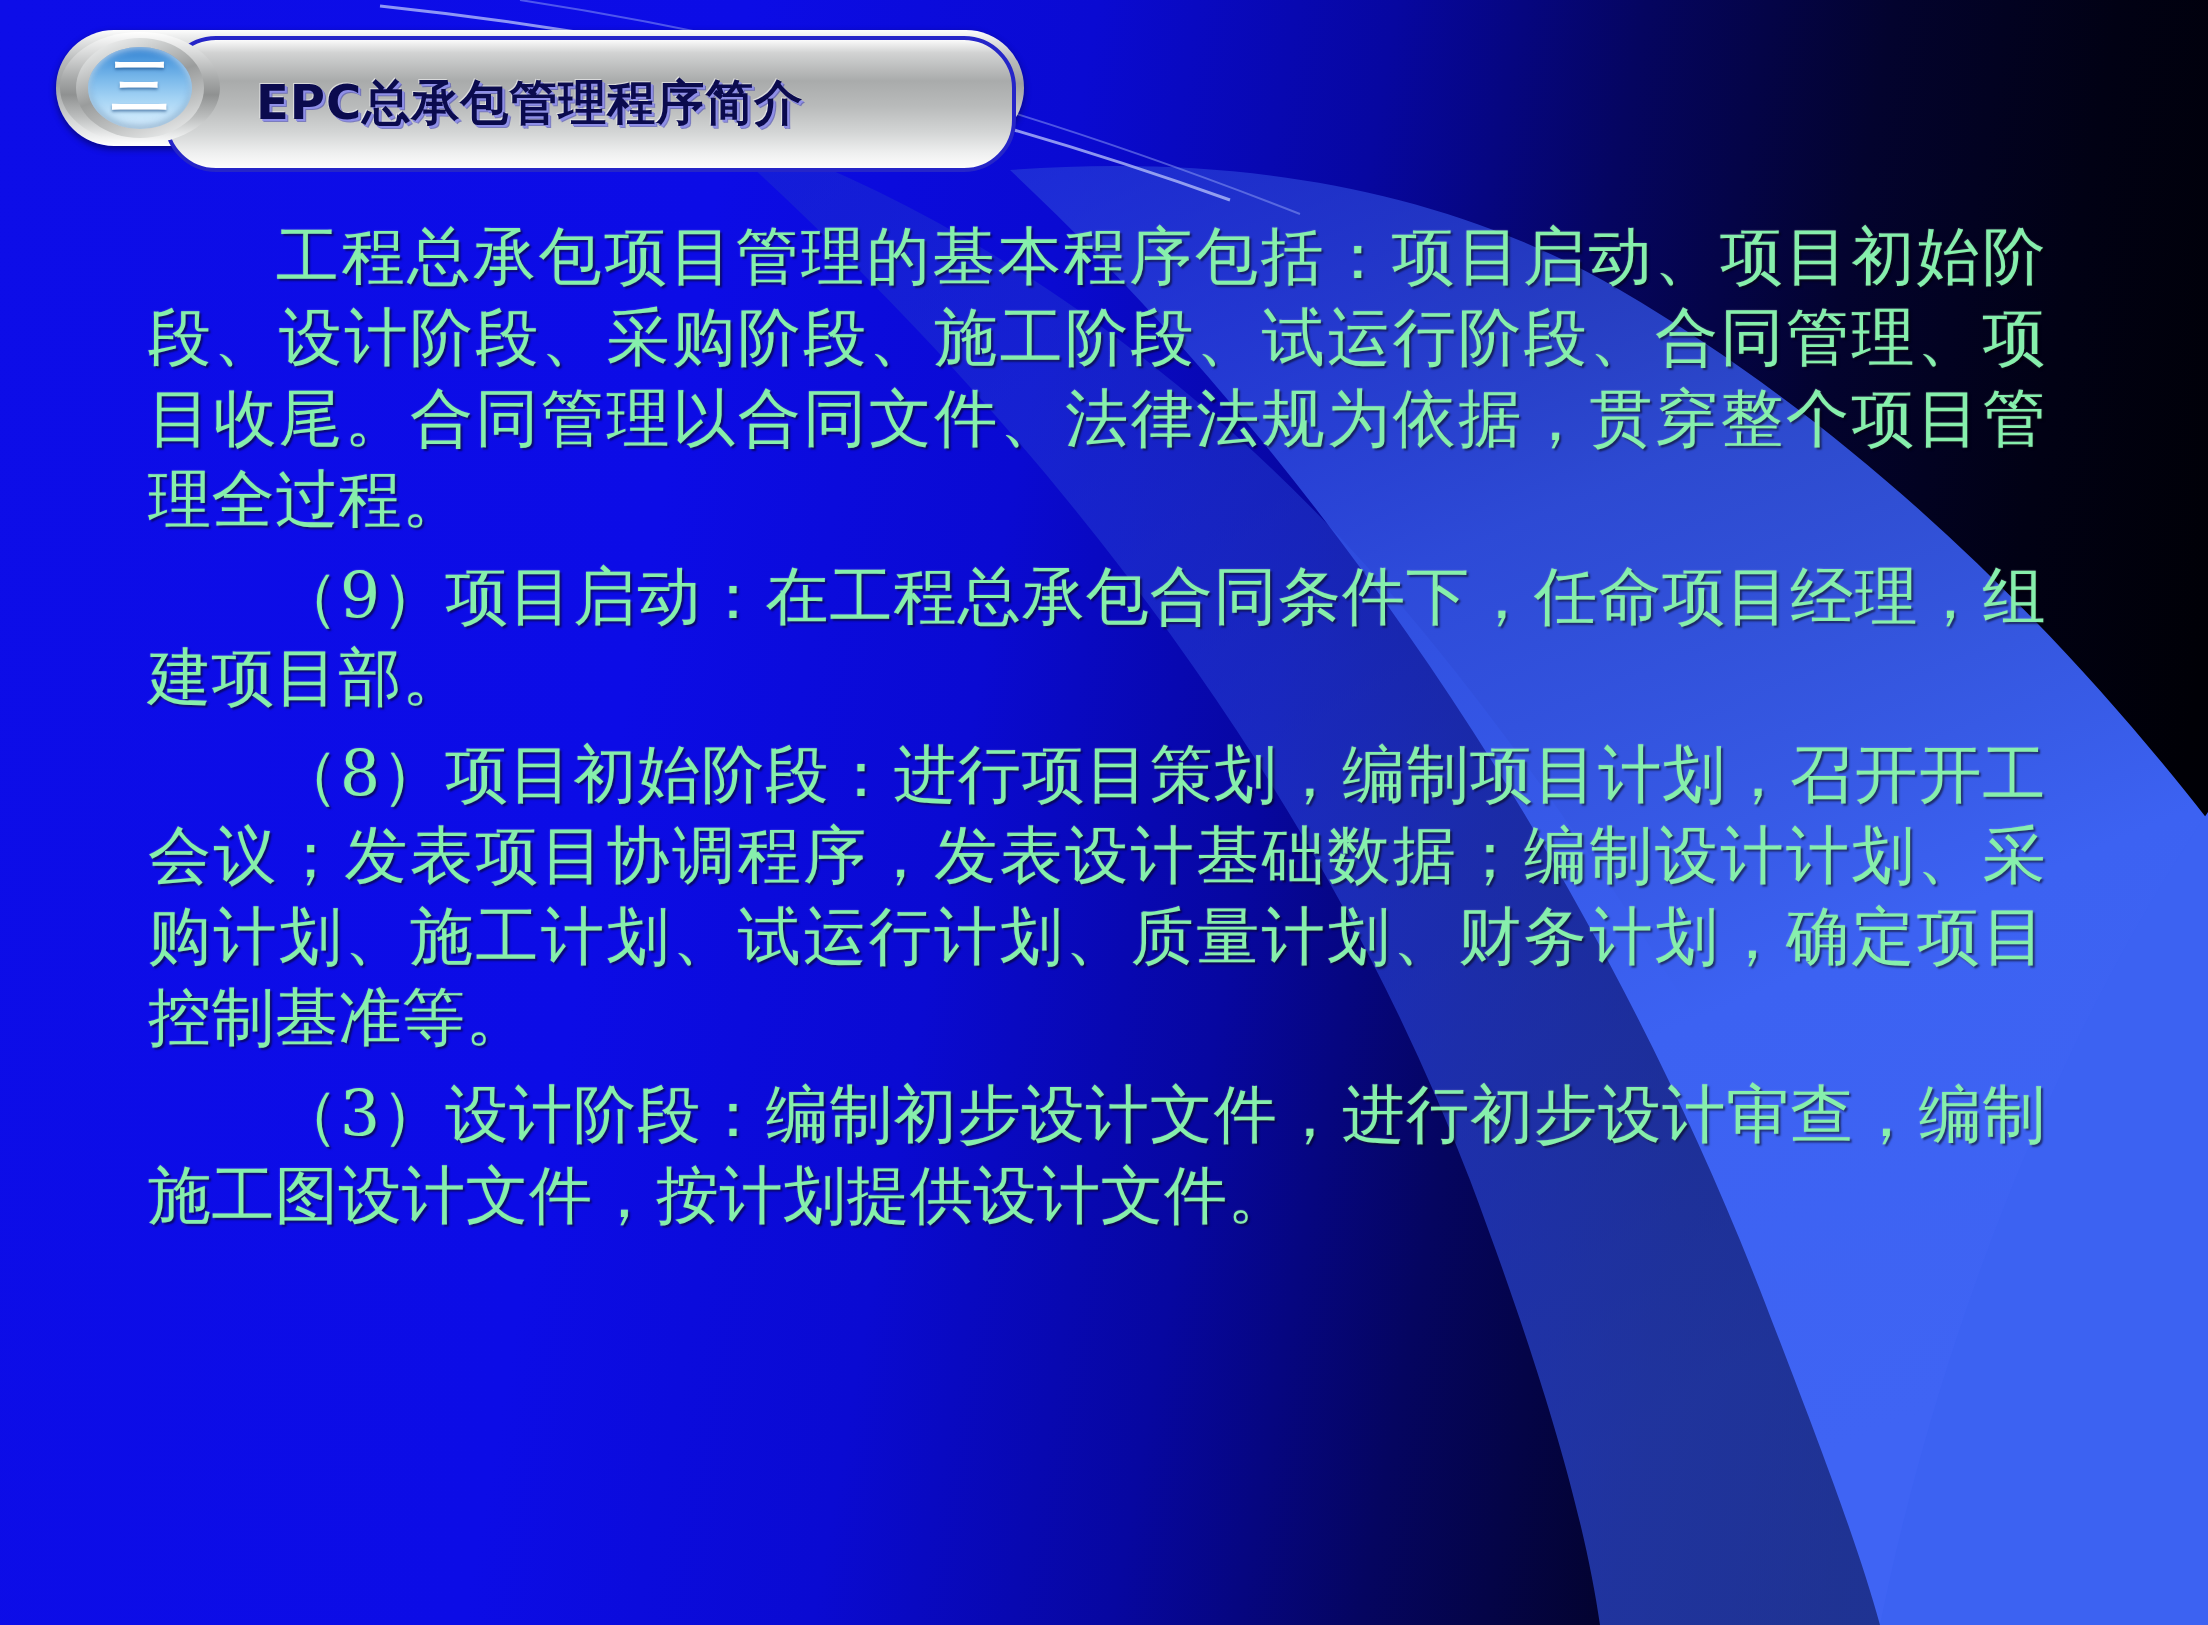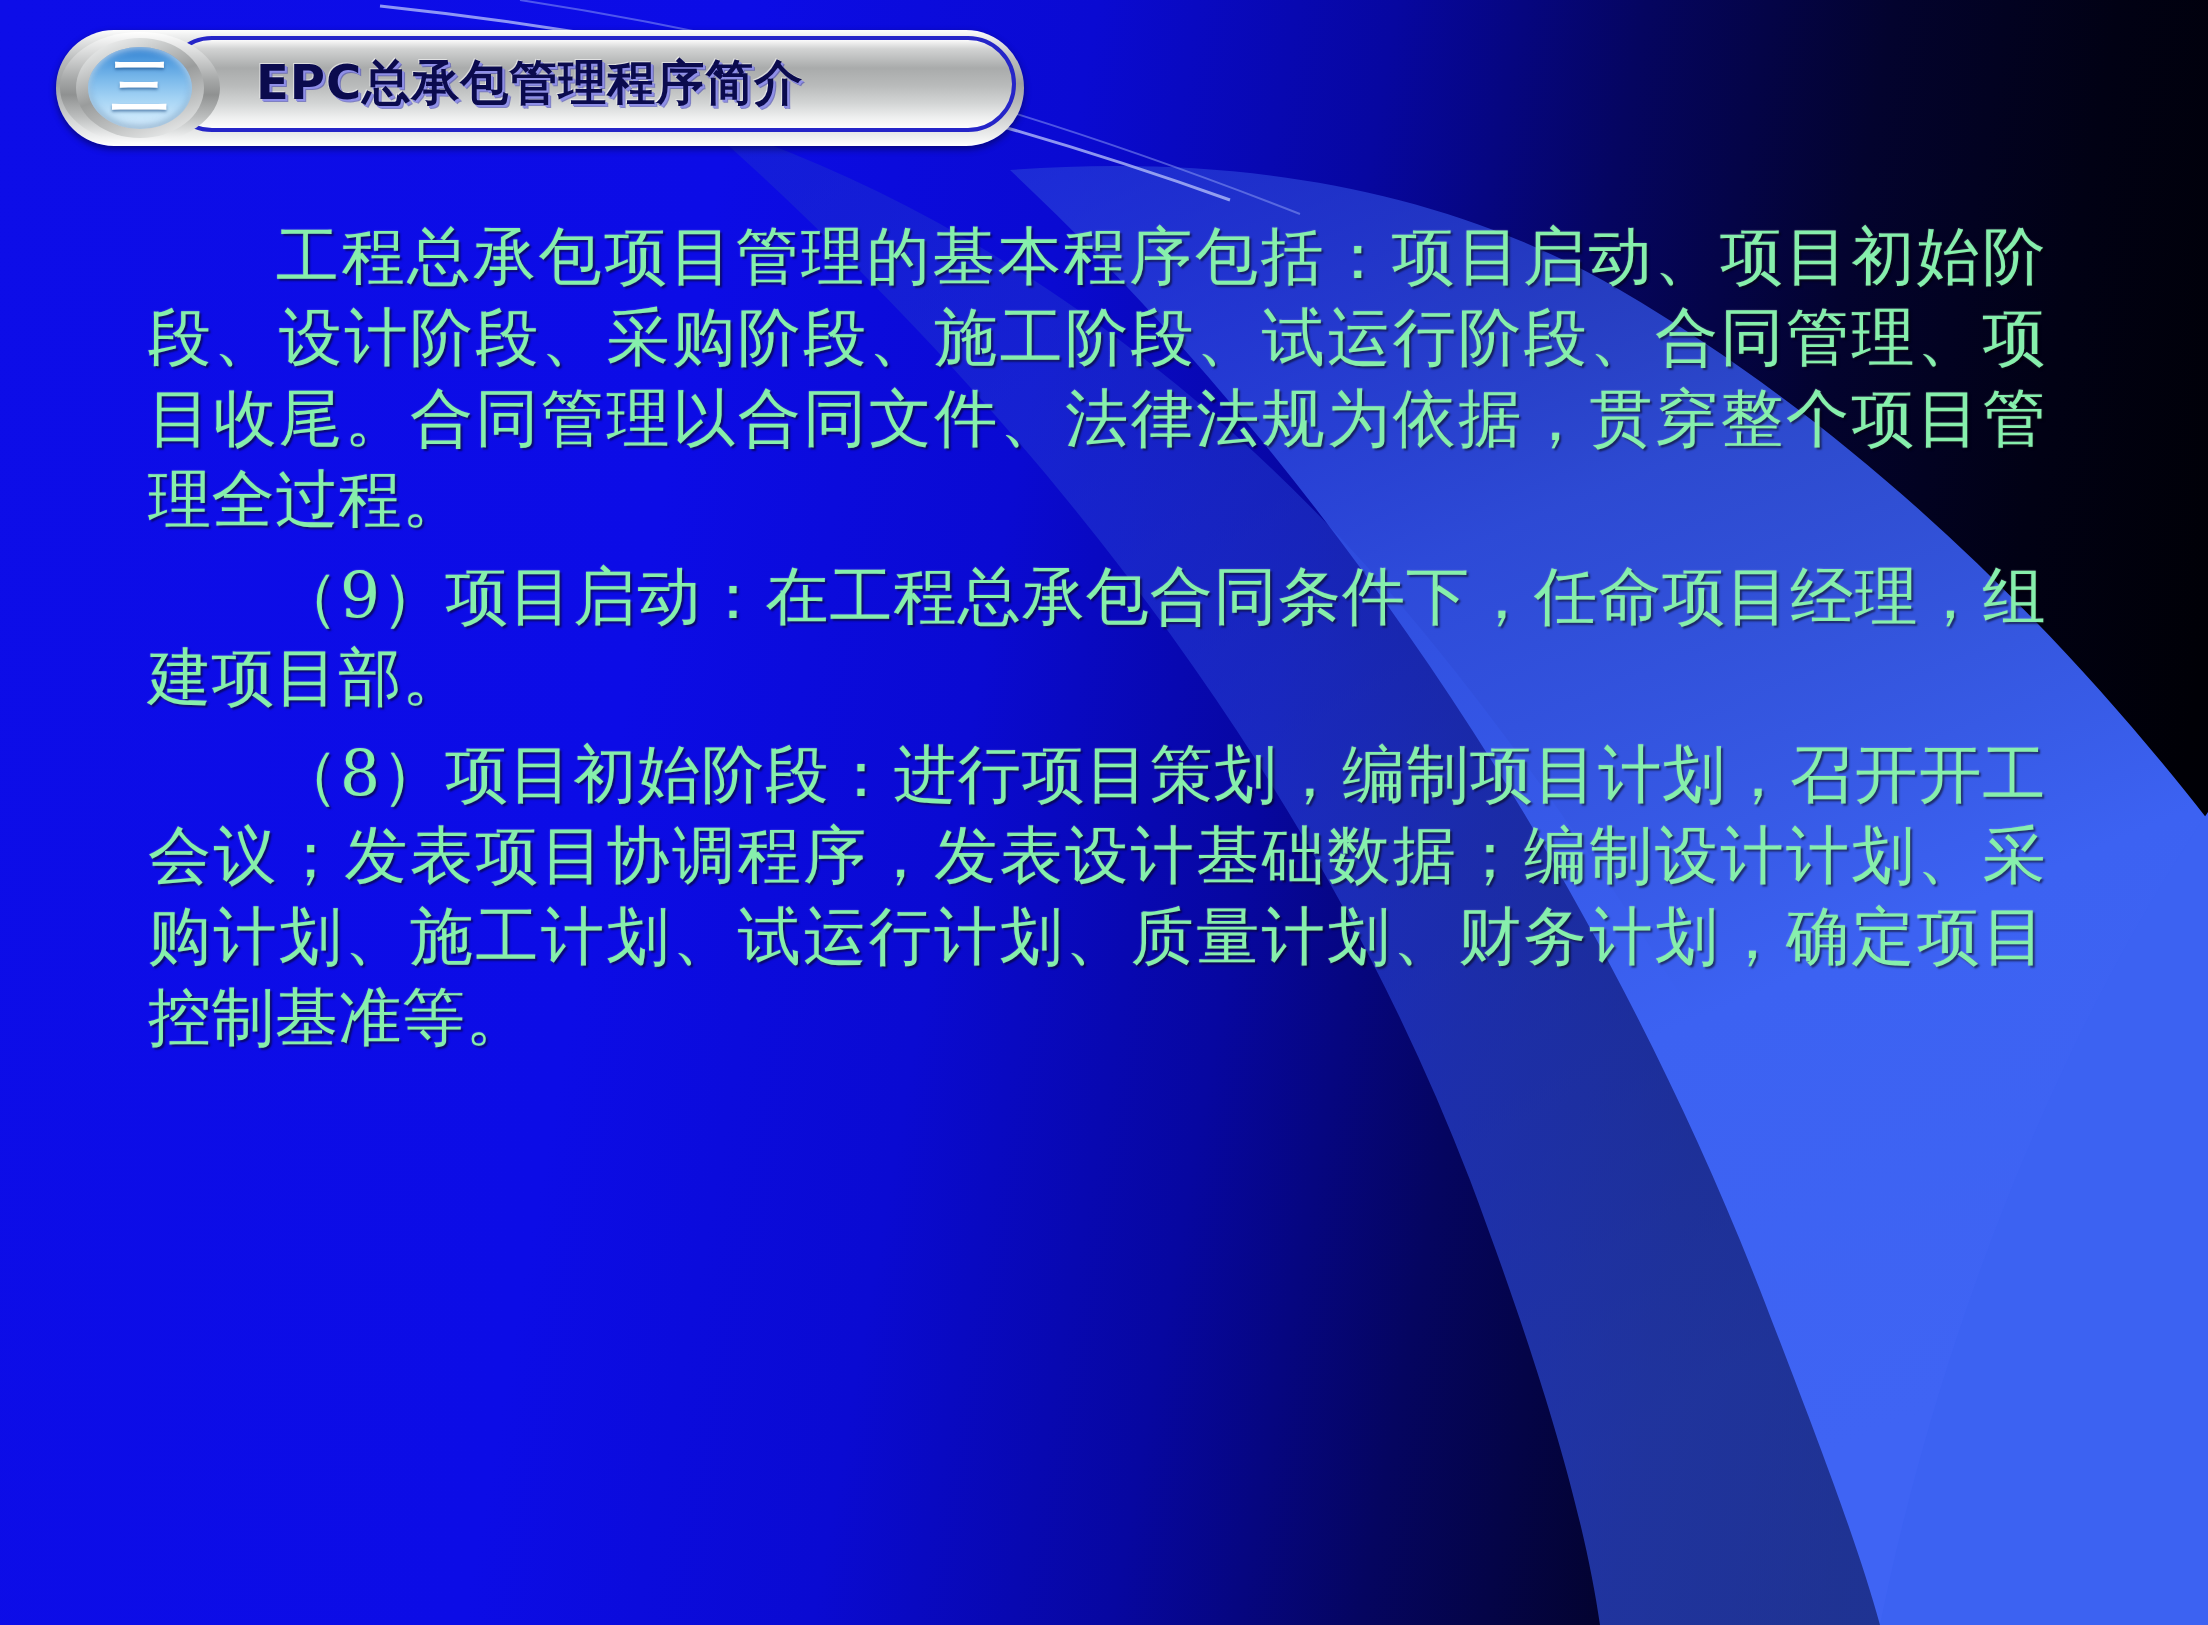--- a/index.html
+++ b/index.html
@@ -69,21 +69,21 @@
         #d8dada 80%,
         #f2f3f3 94%,
         #ffffff 100%);
     box-shadow: 0 3px 7px rgba(0,0,0,.45);
   }
   .header-inner {
     position: absolute;
     left: 108px;
     top: 6px;
     width: 852px;
-    height: 96px;
+    height: 136px;
     border-radius: 52px;
     border: 4px solid #2525c8;
     box-sizing: border-box;
     background: linear-gradient(180deg,
         #fbfbfb 0%,
         #d2d3d3 10%,
         #a9abab 32%,
         #b9bbbb 52%,
         #d3d5d5 72%,
         #eeefef 88%,
@@ -226,15 +226,16 @@
     <div class="badge-ring2"></div>
     <div class="badge-disc">
       <span class="badge-glyph">三</span>
     </div>
   </div>
 
   <div class="body-text">
     <p class="para">工程总承包项目管理的基本程序包括：项目启动、项目初始阶段、设计阶段、采购阶段、施工阶段、试运行阶段、合同管理、项目收尾。合同管理以合同文件、法律法规为依据，贯穿整个项目管理全过程。</p>
     <p class="para">（9）项目启动：在工程总承包合同条件下，任命项目经理，组建项目部。</p>
     <p class="para">（8）项目初始阶段：进行项目策划，编制项目计划，召开开工会议；发表项目协调程序，发表设计基础数据；编制设计计划、采购计划、施工计划、试运行计划、质量计划、财务计划，确定项目控制基准等。</p>
+    <p class="para">（3）设计阶段：编制初步设计文件，进行初步设计审查，编制施工图设计文件，按计划提供设计文件。</p>
   </div>
 
 </div>
 
 </body></html>

